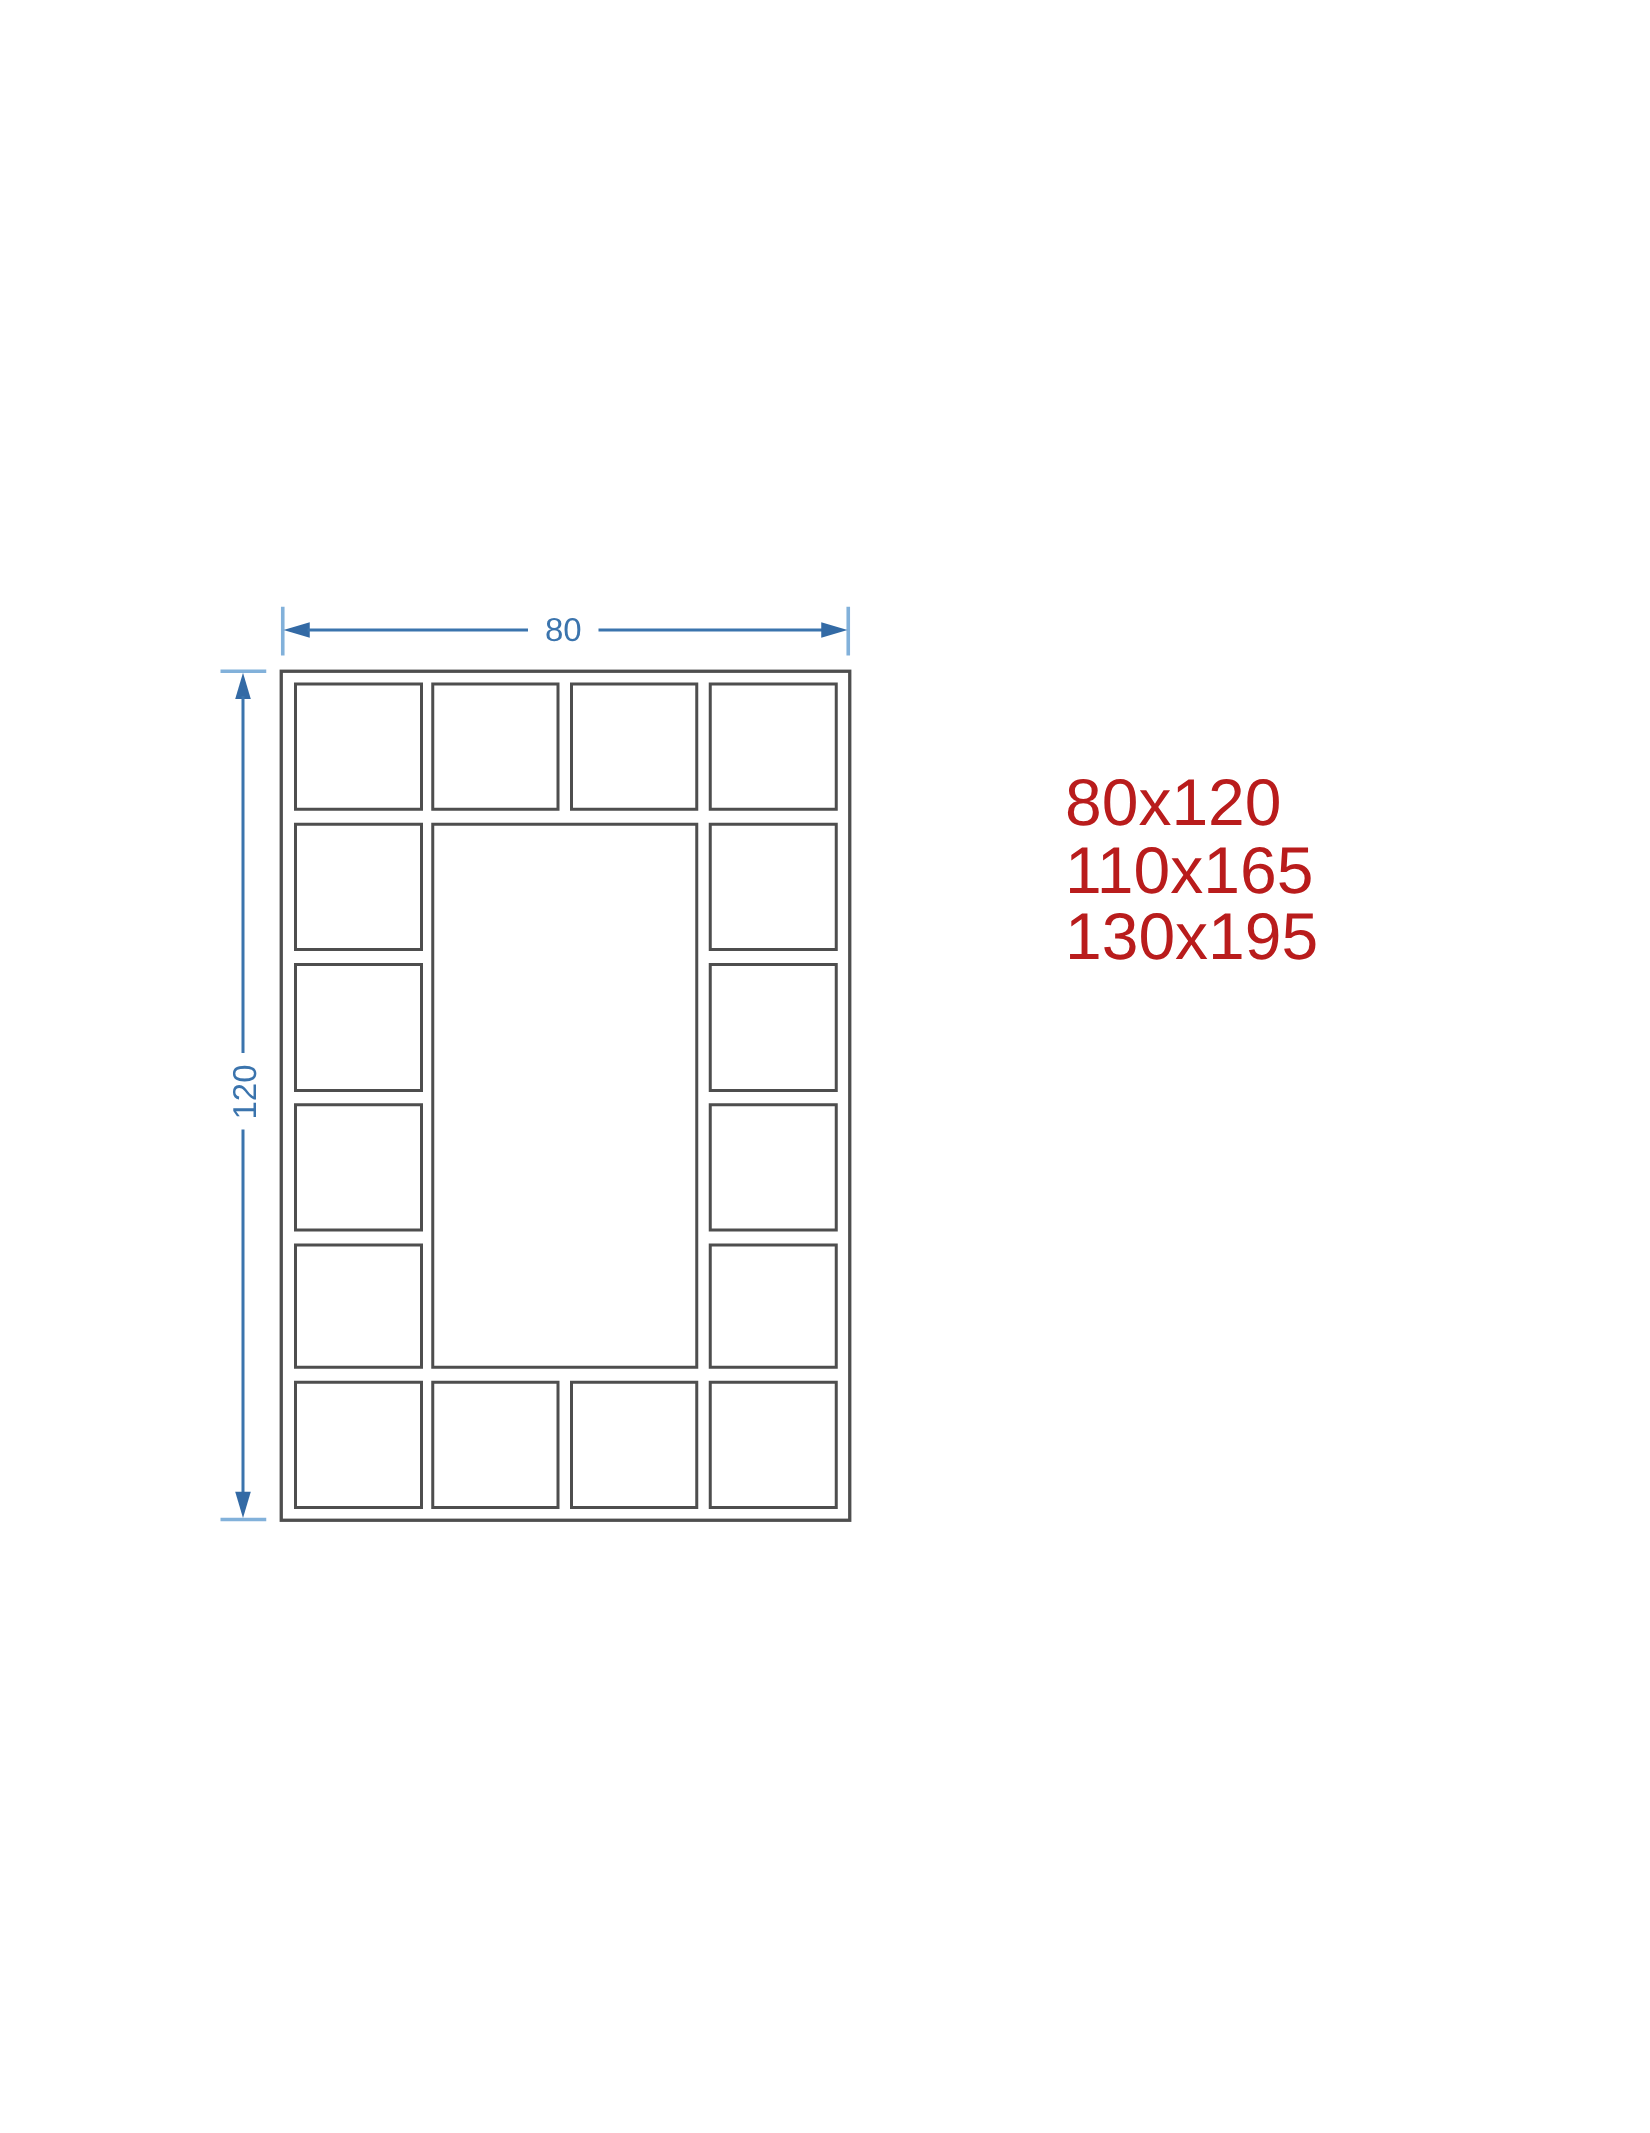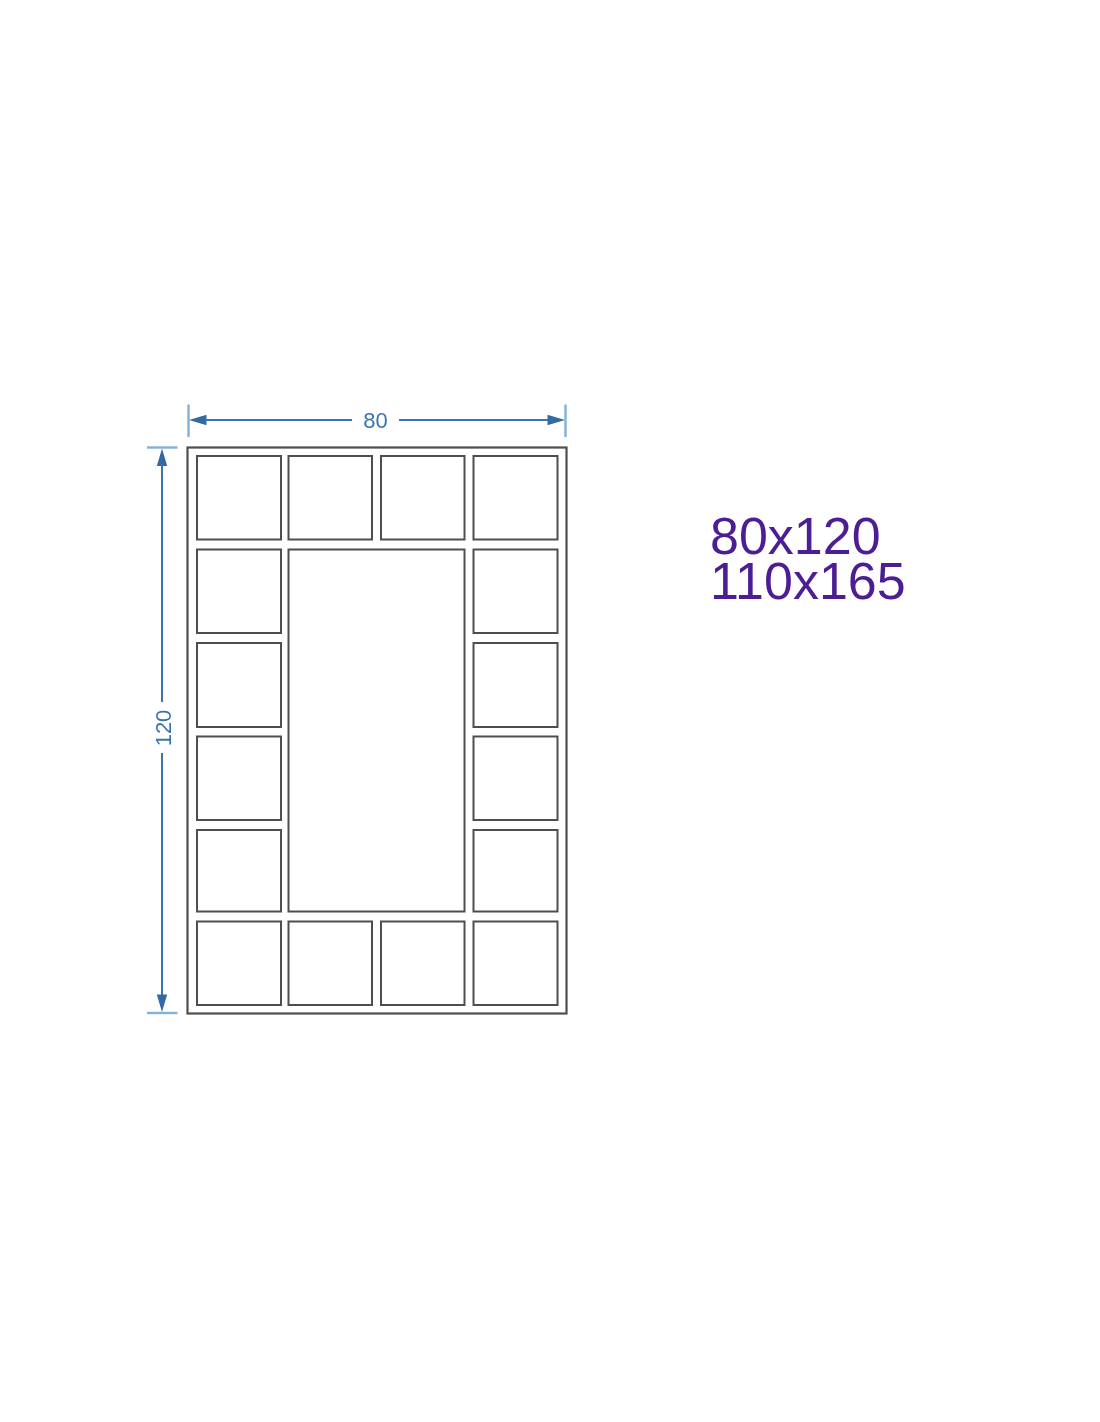--- a/index.html
+++ b/index.html
@@ -48,23 +48,23 @@
   }
   .dim-text {
     fill: #3b74ad;
     font-family: "Liberation Sans", sans-serif;
     font-size: 22px;
   }
   .size-list {
     position: absolute;
     left: 710px;
     top: 514px;
-    font-size: 52px;
+    font-size: 44px;
     line-height: 44.7px;
-    color: #4c1d95;
+    color: #b91c1c;
     white-space: nowrap;
   }
 </style>
 </head>
 <body>
 
 <div class="page">
 
   <svg class="drawing-svg" width="1100" height="1422" viewBox="0 0 1100 1422">
 
@@ -117,15 +117,16 @@
       <line class="dim-line" x1="162" y1="753" x2="162" y2="996"></line>
       <polygon class="dim-arrow" points="162,1012 156.8,994.5 167.2,994.5"></polygon>
 
       <text class="dim-text" x="170.5" y="728" text-anchor="middle" transform="rotate(-90 170.5 728)">120</text>
     </g>
   </svg>
 
   <div class="size-list">
     <div>80x120</div>
     <div>110x165</div>
+    <div>130x195</div>
   </div>
 
 </div>
 
 </body></html>

